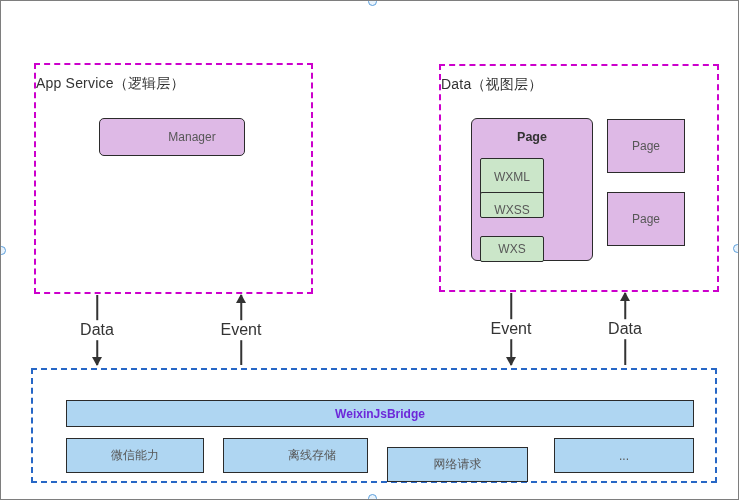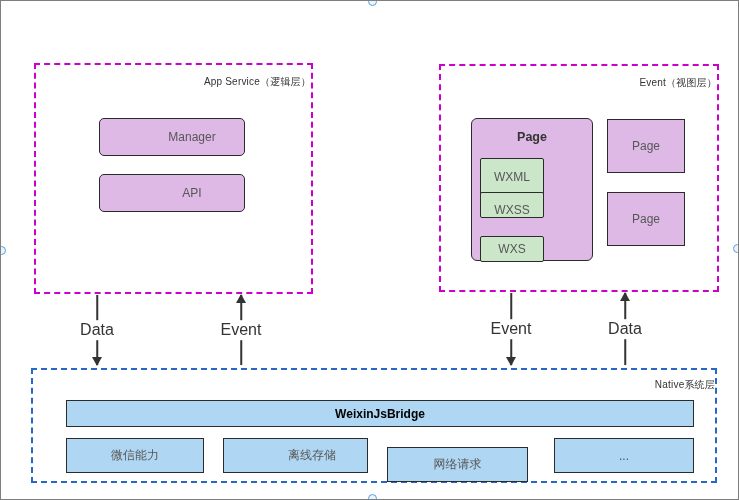--- a/index.html
+++ b/index.html
@@ -6,35 +6,35 @@
   .canvas{
     position:relative;width:739px;height:500px;background:#ffffff;
     border:1px solid #7e7e7e;box-sizing:border-box;overflow:hidden;
     font-family:"Liberation Sans","DejaVu Sans",sans-serif;
   }
   
   .group{position:absolute;box-sizing:border-box;}
   .group.magenta{border:2px dashed #CC00CC;}
   .group.bluedash{border:2px dashed #2767C6;}
   .group-title{
-    position:absolute;left:0;right:0;top:10px;text-align:right;
-    font-size:10px;color:#333333;letter-spacing:.2px;
+    position:absolute;left:0;right:0;top:10px;text-align:left;
+    font-size:14px;color:#333333;letter-spacing:.2px;
   }
   
   .node{
     position:absolute;box-sizing:border-box;border:1.5px solid #2b2b2b;
     display:flex;align-items:center;justify-content:center;
     font-size:12px;color:#575757;text-align:center;
   }
   .purple{background:#DEB9E6;}
   .green{background:#CBE6C9;}
   .bluefill{background:#AFD6F2;}
   .r5{border-radius:5px;padding-left:40px;}
   .r2{border-radius:2px;}
-  .bold{font-weight:bold;color:#000000;}
+  .bold{font-weight:bold;color:#6d28d9;}
   
   .bigpage{
     position:absolute;box-sizing:border-box;border:1.5px solid #2b2b2b;
     background:#DEB9E6;border-radius:6px;
   }
   .bigpage-title{
     position:absolute;left:0;right:0;top:11px;text-align:center;
     font-size:12.5px;font-weight:bold;color:#333333;
   }
   
@@ -72,27 +72,24 @@
   <div class="handle" style="left:367px;top:-4px;"></div>
   <div class="handle" style="left:367px;top:493px;"></div>
   <div class="handle" style="left:-4px;top:245px;"></div>
   <div class="handle" style="left:732px;top:243px;"></div>
 
   <div class="group magenta" style="left:33px;top:62px;width:279px;height:231px;">
     <div class="group-title">App Service（逻辑层）</div>
     <div class="node purple r5" style="left:63px;top:53px;width:146px;height:38px;">
       <span>Manager</span>
     </div>
-    <div class="node purple r5" style="left:63px;top:109px;width:146px;height:38px;">
-      <span>API</span>
-    </div>
   </div>
 
   <div class="group magenta" style="left:438px;top:63px;width:280px;height:228px;">
-    <div class="group-title">Event（视图层）</div>
+    <div class="group-title">Data（视图层）</div>
 
     <div class="bigpage" style="left:30px;top:52px;width:122px;height:143px;">
       <div class="bigpage-title">Page</div>
       <div class="node green r2" style="left:8px;top:39px;width:64px;height:38px;">
         <span>WXML</span>
       </div>
       <div class="node green r2" style="left:8px;top:73px;width:64px;height:26px;align-items:flex-end;">
         <span>WXSS</span>
       </div>
       <div class="node green r2" style="left:8px;top:105px;width:64px;height:26px;margin-top:12px;">
@@ -126,21 +123,20 @@
     <div class="arrow-label">Event</div>
   </div>
 
   <div class="arrow" style="left:618px;top:292px;height:72px;">
     <div class="line"></div>
     <div class="head-up"></div>
     <div class="arrow-label">Data</div>
   </div>
 
   <div class="group bluedash" style="left:30px;top:367px;width:686px;height:115px;">
-    <div class="group-title" style="top:8px;">Native系统层</div>
 
     <div class="node bluefill bold" style="left:33px;top:30px;width:628px;height:27px;">
       <span>WeixinJsBridge</span>
     </div>
 
     <div class="node bluefill" style="left:33px;top:68px;width:138px;height:35px;text-align:right;">
       <span>微信能力</span>
     </div>
     <div class="node bluefill" style="left:190px;top:68px;width:145px;height:35px;padding-left:33px;">
       <span>离线存储</span>

